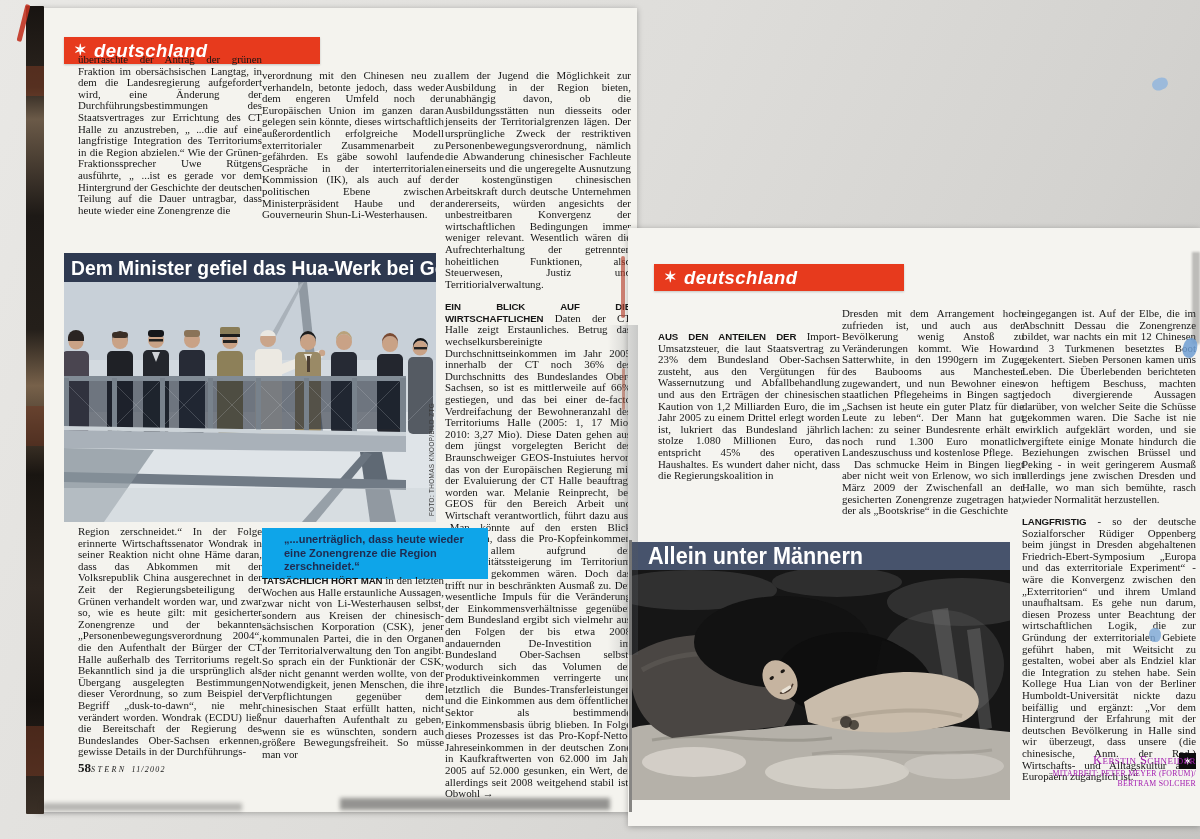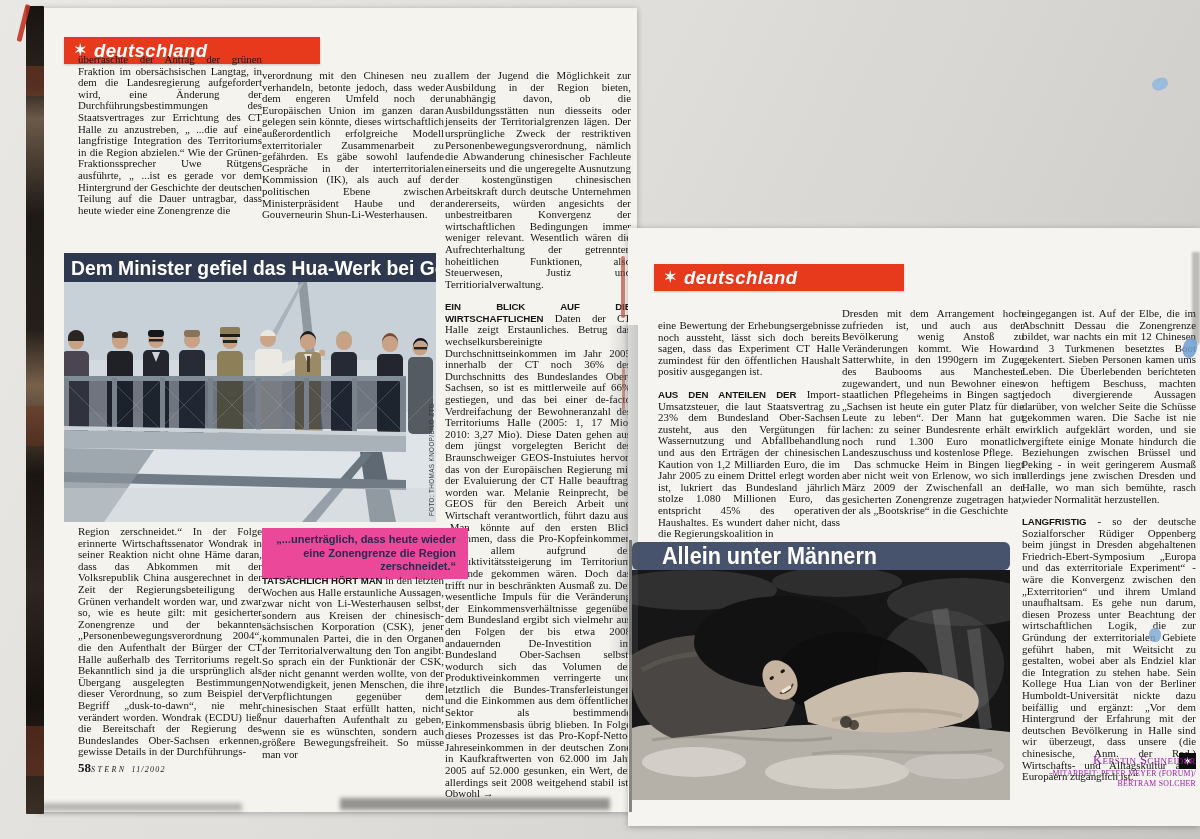--- a/index.html
+++ b/index.html
@@ -31,32 +31,32 @@
     font-family:"Liberation Sans", sans-serif;font-weight:700;font-size:9.7px;
     letter-spacing:-.1px;
   }
 
   figure{margin:0;position:absolute;}
   .bar{
     background:#2e3950;color:#fff;font-family:"Liberation Sans", sans-serif;
     font-weight:700;white-space:nowrap;overflow:hidden;
   }
   .bar-left{height:29px;line-height:29px;font-size:20.5px;padding-left:7px;}
-  .bar-right{height:28px;line-height:28px;font-size:23px;padding-left:30px;background:#47536c;border-radius:6px;}
+  .bar-right{height:28px;line-height:28px;font-size:23px;padding-left:16px;background:#47536c;}
   .bar .bar-inner{display:inline-block;transform:scaleX(.94);transform-origin:0 50%;}
 
   .photo-credit{
     position:absolute;right:1px;top:150px;writing-mode:vertical-rl;transform:rotate(180deg);
     font-family:"Liberation Sans", sans-serif;font-size:6.3px;color:#3a3a3a;letter-spacing:.4px;
   }
 
   .pullquote{
-    position:absolute;background:#ec4899;color:#1f2b50;
+    position:absolute;background:#0ea5e9;color:#1f2b50;
     font-family:"Liberation Sans", sans-serif;font-weight:700;font-size:11px;
-    line-height:13.5px;text-align:right;padding:5px 12px;
+    line-height:13.5px;text-align:left;padding:5px 22px;
   }
 
   .folio{position:absolute;color:#1a1a1a;white-space:nowrap;}
   .folio .num{font-weight:700;font-size:13px;}
   .folio .mag{font-size:8px;font-style:italic;letter-spacing:2.4px;}
   .folio .issue{font-size:8px;font-style:italic;letter-spacing:1.2px;margin-left:5px;}
 
   .credits{position:absolute;text-align:right;color:#a21caf;}
   .credits .author{font-variant:small-caps;font-size:12.5px;letter-spacing:.4px;}
   .credits .sub{font-size:7.8px;letter-spacing:.25px;margin-top:1px;}
@@ -242,21 +242,20 @@
 </section>
 
 <section class="page page-right">
 
   <header class="redbar" style="left:26px;top:36px;width:226px;">
     <span class="star">✶</span>
     <span>deutschland</span>
   </header>
 
   <div class="col" style="left:30px;top:92px;width:182px;">
-    <p>eine Bewertung der Erhebungsergebnisse noch aussteht, lässt sich doch bereits sagen, dass das Experiment CT Halle zumindest für den öffentlichen Haushalt positiv ausgegangen ist.</p>
     <p class="gap"><span class="lead">AUS DEN ANTEILEN DER</span> <span>Import-Umsatzsteuer, die laut Staatsvertrag zu 23% dem Bundesland Ober-Sachsen zusteht, aus den Vergütungen für Wassernutzung und Abfallbehandlung und aus den Erträgen der chinesischen Kaution von 1,2 Milliarden Euro, die im Jahr 2005 zu einem Drittel erlegt worden ist, lukriert das Bundesland jährlich stolze 1.080 Millionen Euro, das entspricht 45% des operativen Haushaltes. Es wundert daher nicht, dass die Regierungskoalition in</span></p>
   </div>
 
   <div class="col" style="left:214px;top:80px;width:182px;">
     <p>Dresden mit dem Arrangement hoch zufrieden ist, und auch aus der Bevölkerung wenig Anstoß zu Veränderungen kommt. Wie Howard Satterwhite, in den 1990gern im Zuge des Baubooms aus Manchester zugewandert, und nun Bewohner eines staatlichen Pflegeheims in Bingen sagt: „Sachsen ist heute ein guter Platz für die Leute zu leben“. Der Mann hat gut lachen: zu seiner Bundesrente erhält er noch rund 1.300 Euro monatlich Landeszuschuss und kostenlose Pflege.</p>
     <p class="indent">Das schmucke Heim in Bingen liegt aber nicht weit von Erlenow, wo sich im März 2009 der Zwischenfall an der gesicherten Zonengrenze zugetragen hat, der als „Bootskrise“ in die Geschichte</p>
   </div>
 
   <div class="col" style="left:394px;top:80px;width:174px;position:absolute;">
     <p>eingegangen ist. Auf der Elbe, die im Abschnitt Dessau die Zonengrenze bildet, war nachts ein mit 12 Chinesen und 3 Turkmenen besetztes Boot gekentert. Sieben Personen kamen ums Leben. Die Überlebenden berichteten von heftigem Beschuss, machten jedoch divergierende Aussagen darüber, von welcher Seite die Schüsse gekommen waren. Die Sache ist nie wirklich aufgeklärt worden, und sie vergiftete einige Monate hindurch die Beziehungen zwischen Brüssel und Peking - in weit geringerem Ausmaß allerdings jene zwischen Dresden und Halle, wo man sich bemühte, rasch wieder Normalität herzustellen.</p>

